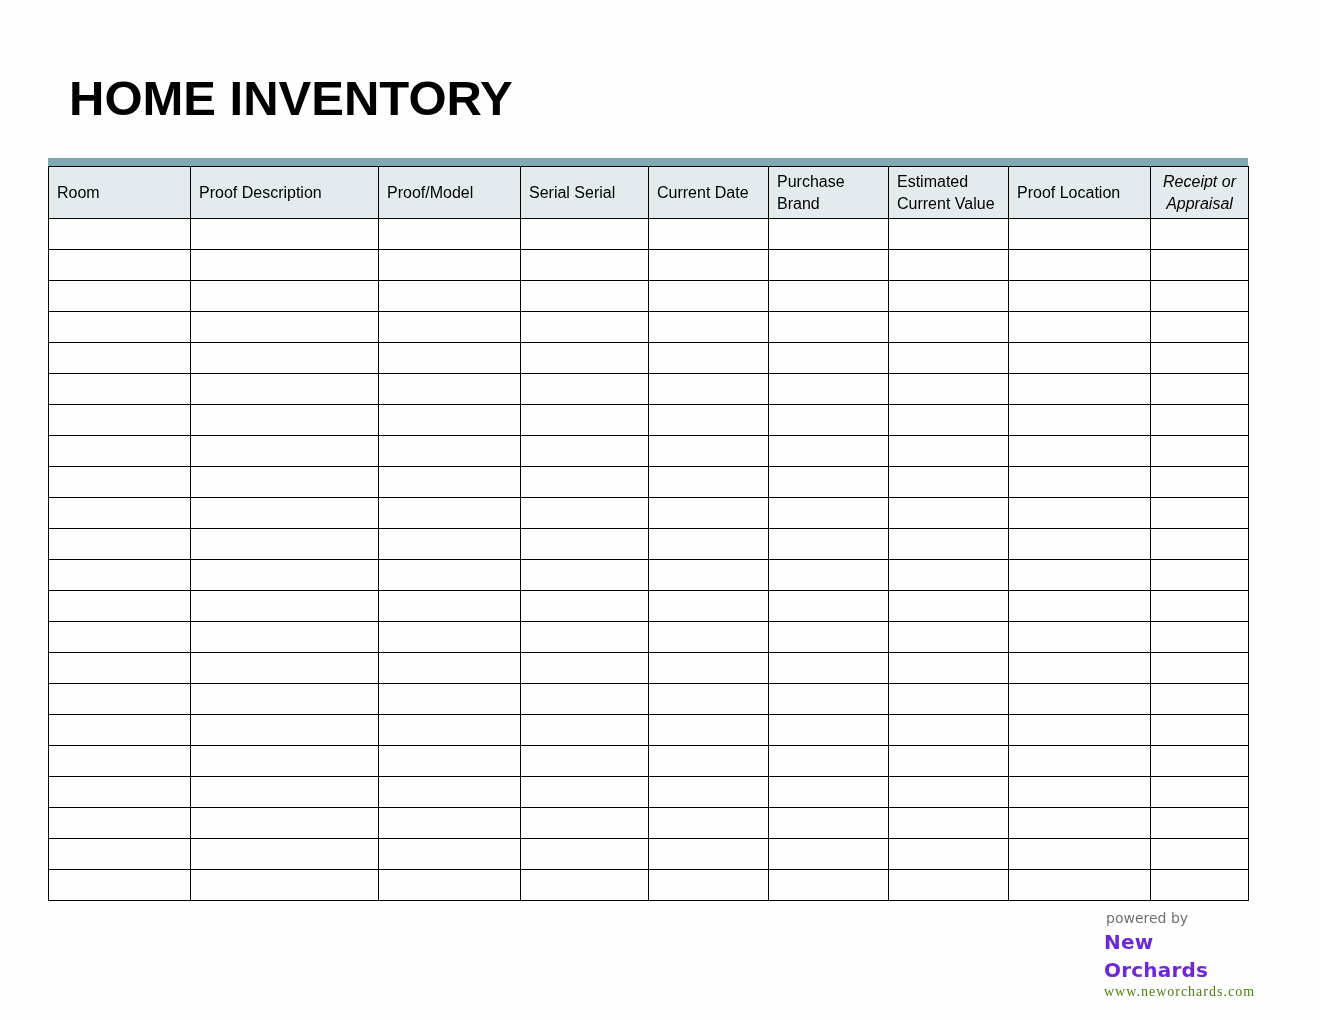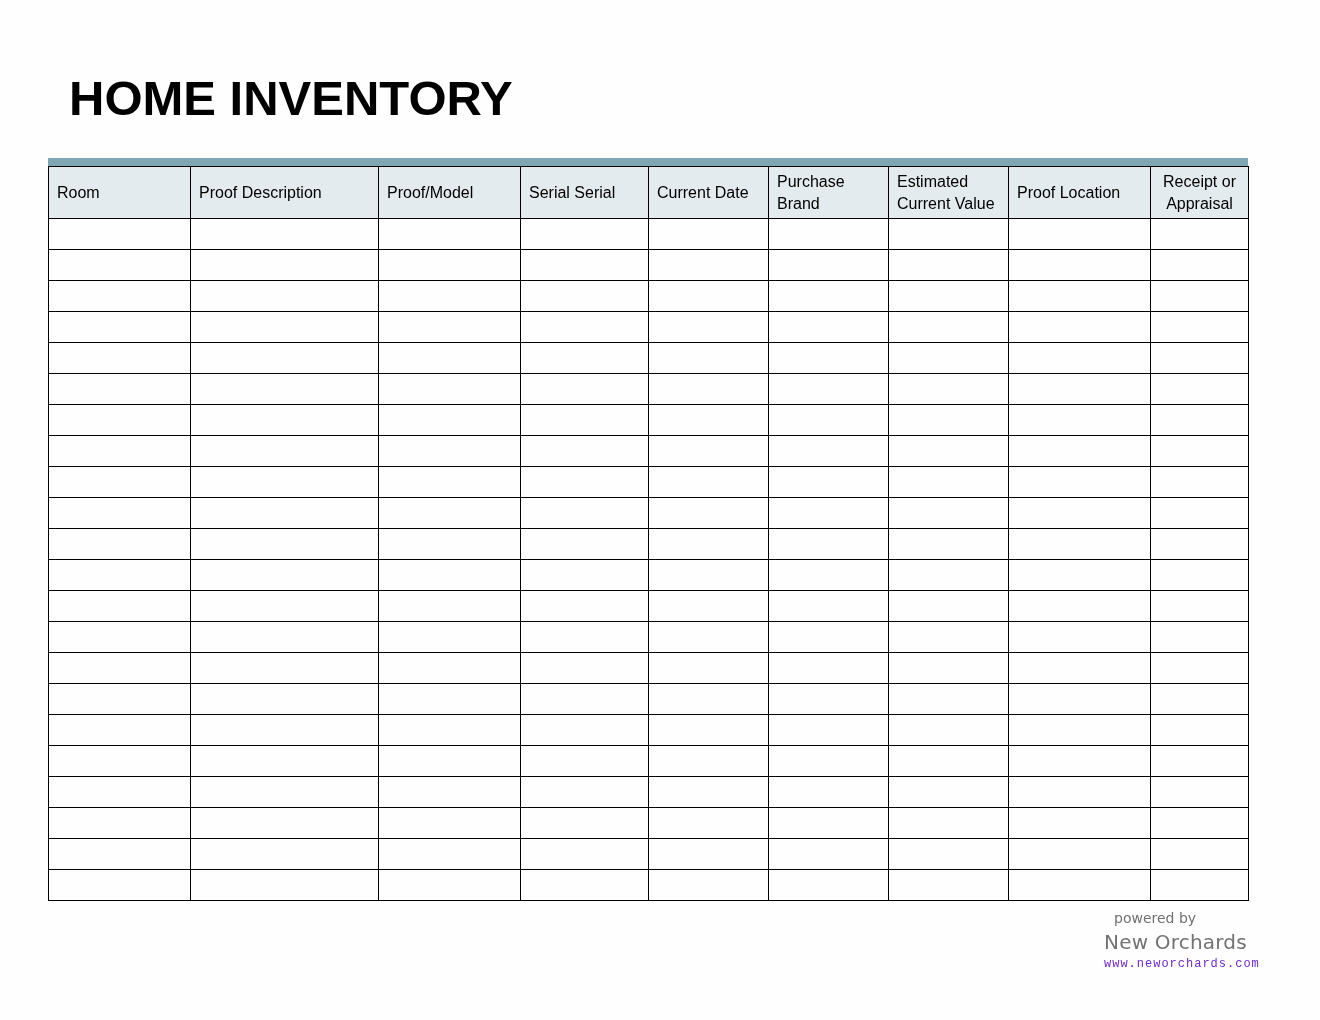--- a/index.html
+++ b/index.html
@@ -41,49 +41,49 @@
     table.inv th {
       background: #e4ebee;
       height: 51px;
       font-weight: 400;
       font-size: 16px;
       line-height: 22px;
       text-align: left;
       padding-left: 8px;
       vertical-align: middle;
     }
-    table.inv th.center { text-align: center; padding-left: 0; }
+    table.inv th.center { text-align: center; padding-left: 0; font-style: italic; }
     table.inv td {
       height: 30px;
       background: #fefefe;
     }
     .brand {
       position: absolute;
       left: 1104px; top: 908px;
       width: 160px;
     }
     .powered {
       font-family: "DejaVu Sans", sans-serif;
       font-size: 14px;
       color: #707070;
-      margin-left: 10px;
+      margin-left: 2px;
       line-height: 20px;
     }
     .brand-name {
       font-family: "DejaVu Sans", sans-serif;
-      font-weight: 400;
+      font-weight: 700;
       font-size: 20px;
-      color: #737373;
+      color: #6d28d9;
       line-height: 28px;
       letter-spacing: 0.2px;
     }
     .brand-url {
-      font-family: Liberation Mono, monospace;
-      font-size: 12px;
-      color: #6d28d9;
+      font-family: Liberation Serif, serif;
+      font-size: 14px;
+      color: #4d7c0f;
       letter-spacing: 1px;
       line-height: 16px;
     }
   </style>
 </head>
 <body>
 
 <h1 class="page-title">HOME INVENTORY</h1>
 
 <div class="table-wrap">

